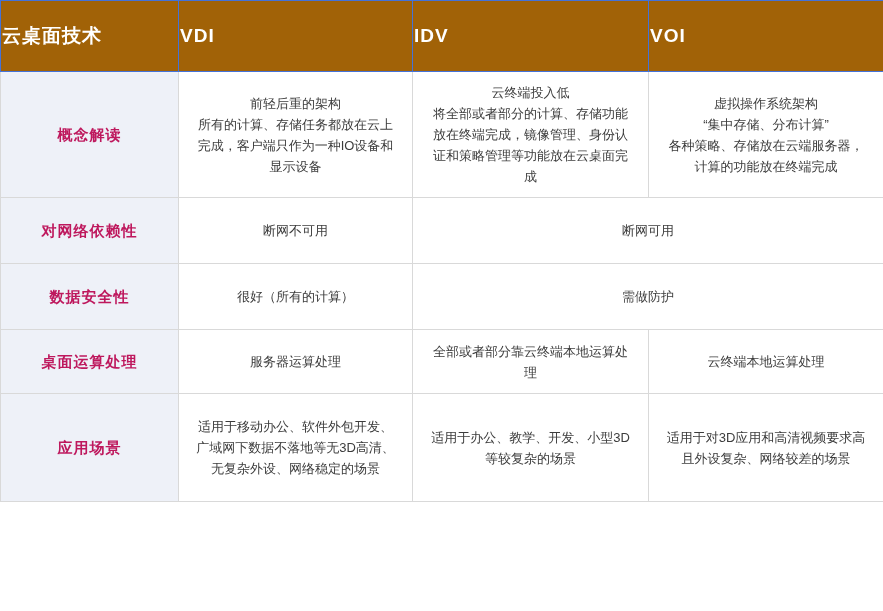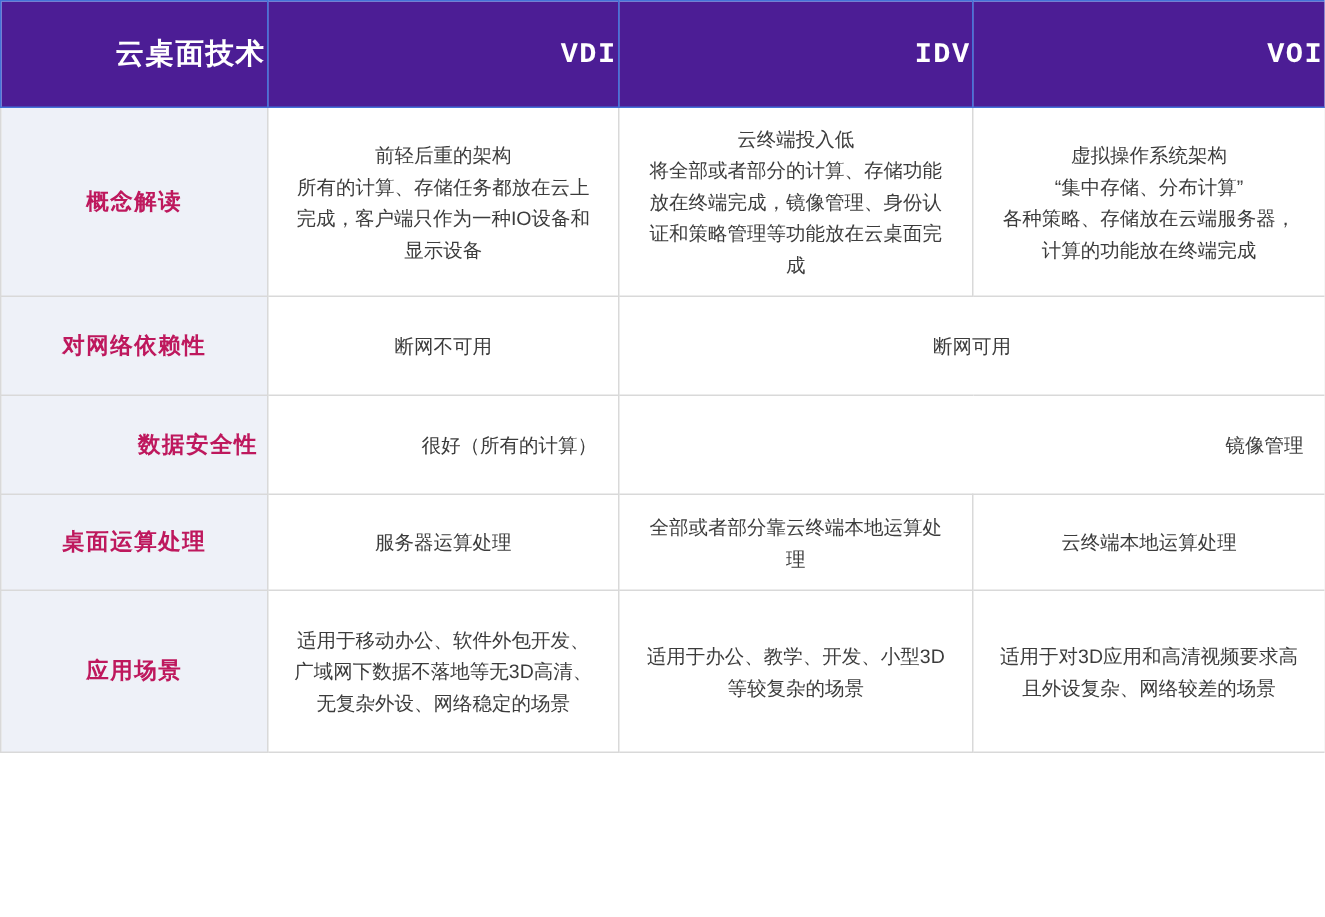--- a/index.html
+++ b/index.html
@@ -22,30 +22,29 @@
     border-collapse: collapse;
     width: 883px;
     table-layout: fixed;
   }
   table.compare col.c0 { width: 178px; }
   table.compare col.c1 { width: 234px; }
   table.compare col.c2 { width: 236px; }
   table.compare col.c3 { width: 235px; }
 
   thead th {
-    background: #4c1d95;
+    background: #a16207;
     color: #ffffff;
     font-size: 19px;
     font-weight: bold;
     height: 68px;
-    text-align: right;
+    text-align: left;
     vertical-align: middle;
     border: 1px solid #4472d8;
     letter-spacing: 1px;
-    font-family: Liberation Mono, monospace;
   }
   thead th.head-first {
     font-size: 19px;
   }
 
   tbody td {
     border: 1px solid #d9d9d9;
     vertical-align: middle;
     text-align: center;
     color: #333333;
@@ -61,21 +60,21 @@
     font-size: 15px;
     letter-spacing: 1px;
     padding: 10px 6px;
   }
   tbody td.cell {
     background: #ffffff;
     color: #3c3c3c;
   }
   tbody tr.r-concept td { height: 112px; }
   tbody tr.r-net td { height: 66px; }
-  tbody tr.r-sec td { height: 66px; text-align: right; }
+  tbody tr.r-sec td { height: 66px; }
   tbody tr.r-cost td { height: 66px; }
   tbody tr.r-store td { height: 60px; }
   tbody tr.r-calc td { height: 64px; }
   tbody tr.r-scene td { height: 108px; }
 
   .txt {
     display: block;
     white-space: pre-line;
   }
 </style>
@@ -126,21 +125,21 @@
             <span class="txt">断网可用</span>
           </td>
       </tr>
 
       <tr class="r-sec">
         <td class="rowhead">数据安全性</td>
         <td class="cell">
             <span class="txt">很好（所有的计算）</span>
           </td>
         <td class="cell" colspan="2">
-            <span class="txt">镜像管理</span>
+            <span class="txt">需做防护</span>
           </td>
       </tr>
 
 
 
       <tr class="r-calc">
         <td class="rowhead">桌面运算处理</td>
         <td class="cell">
             <span class="txt">服务器运算处理</span>
           </td>

